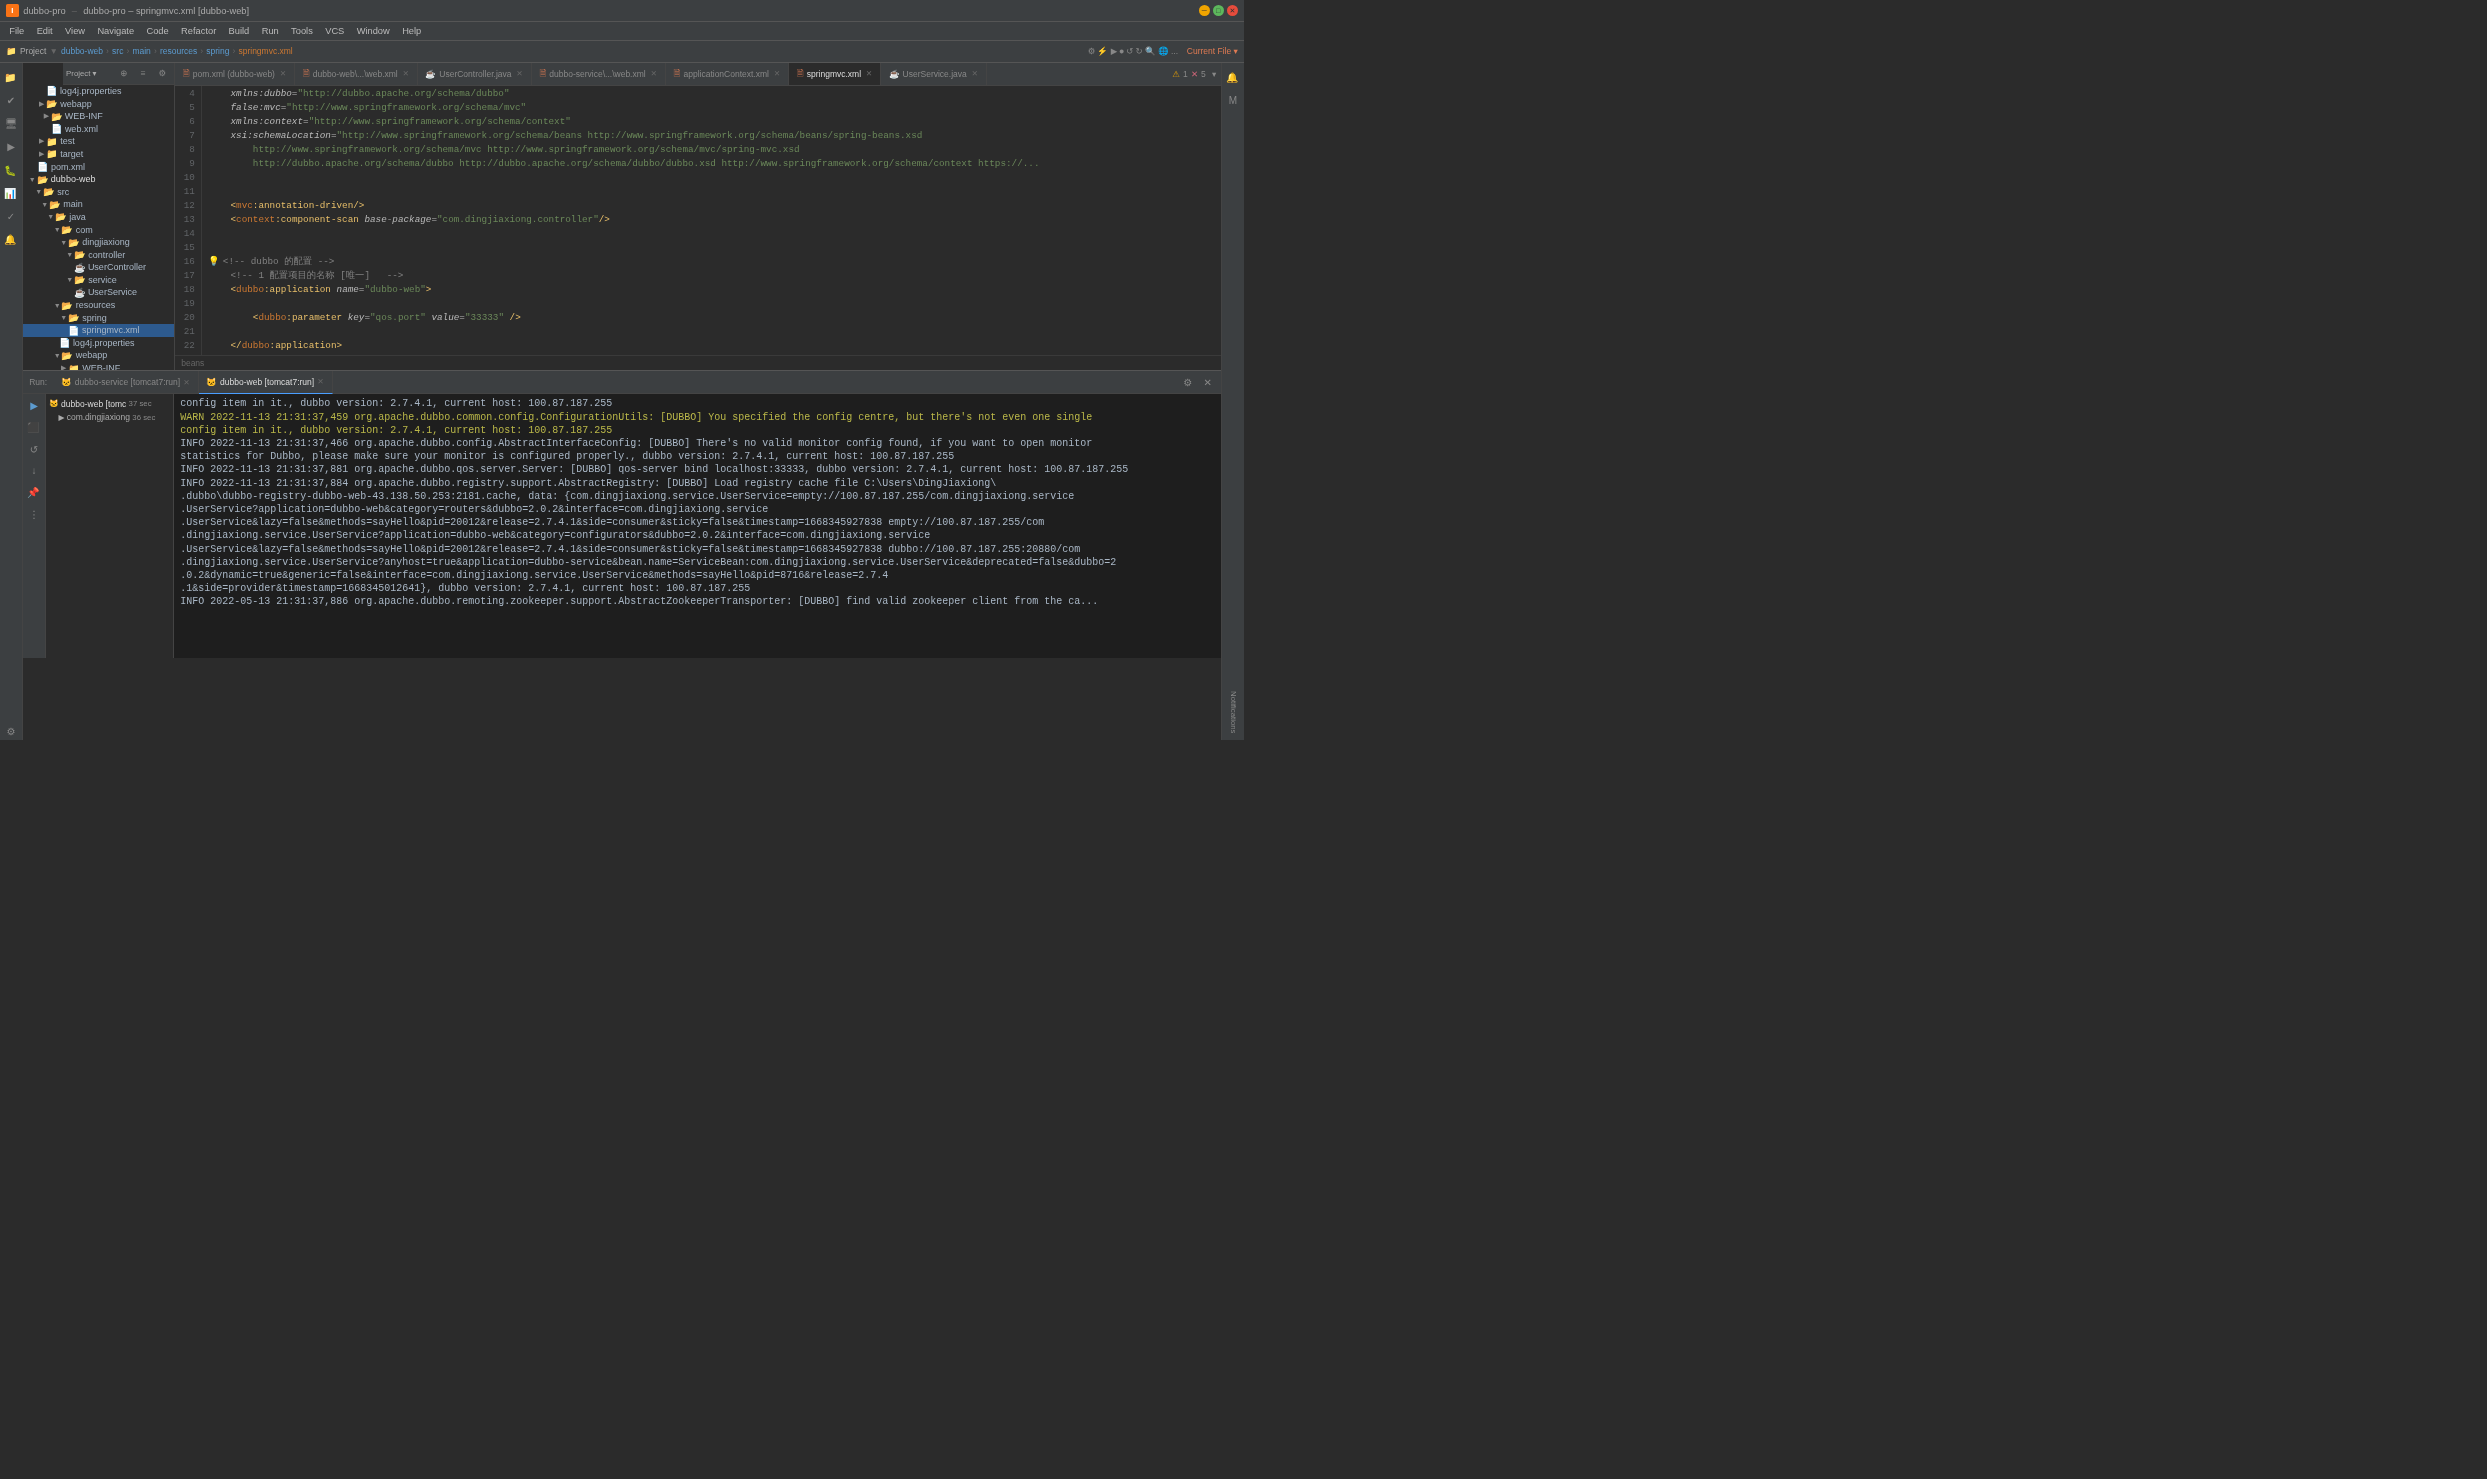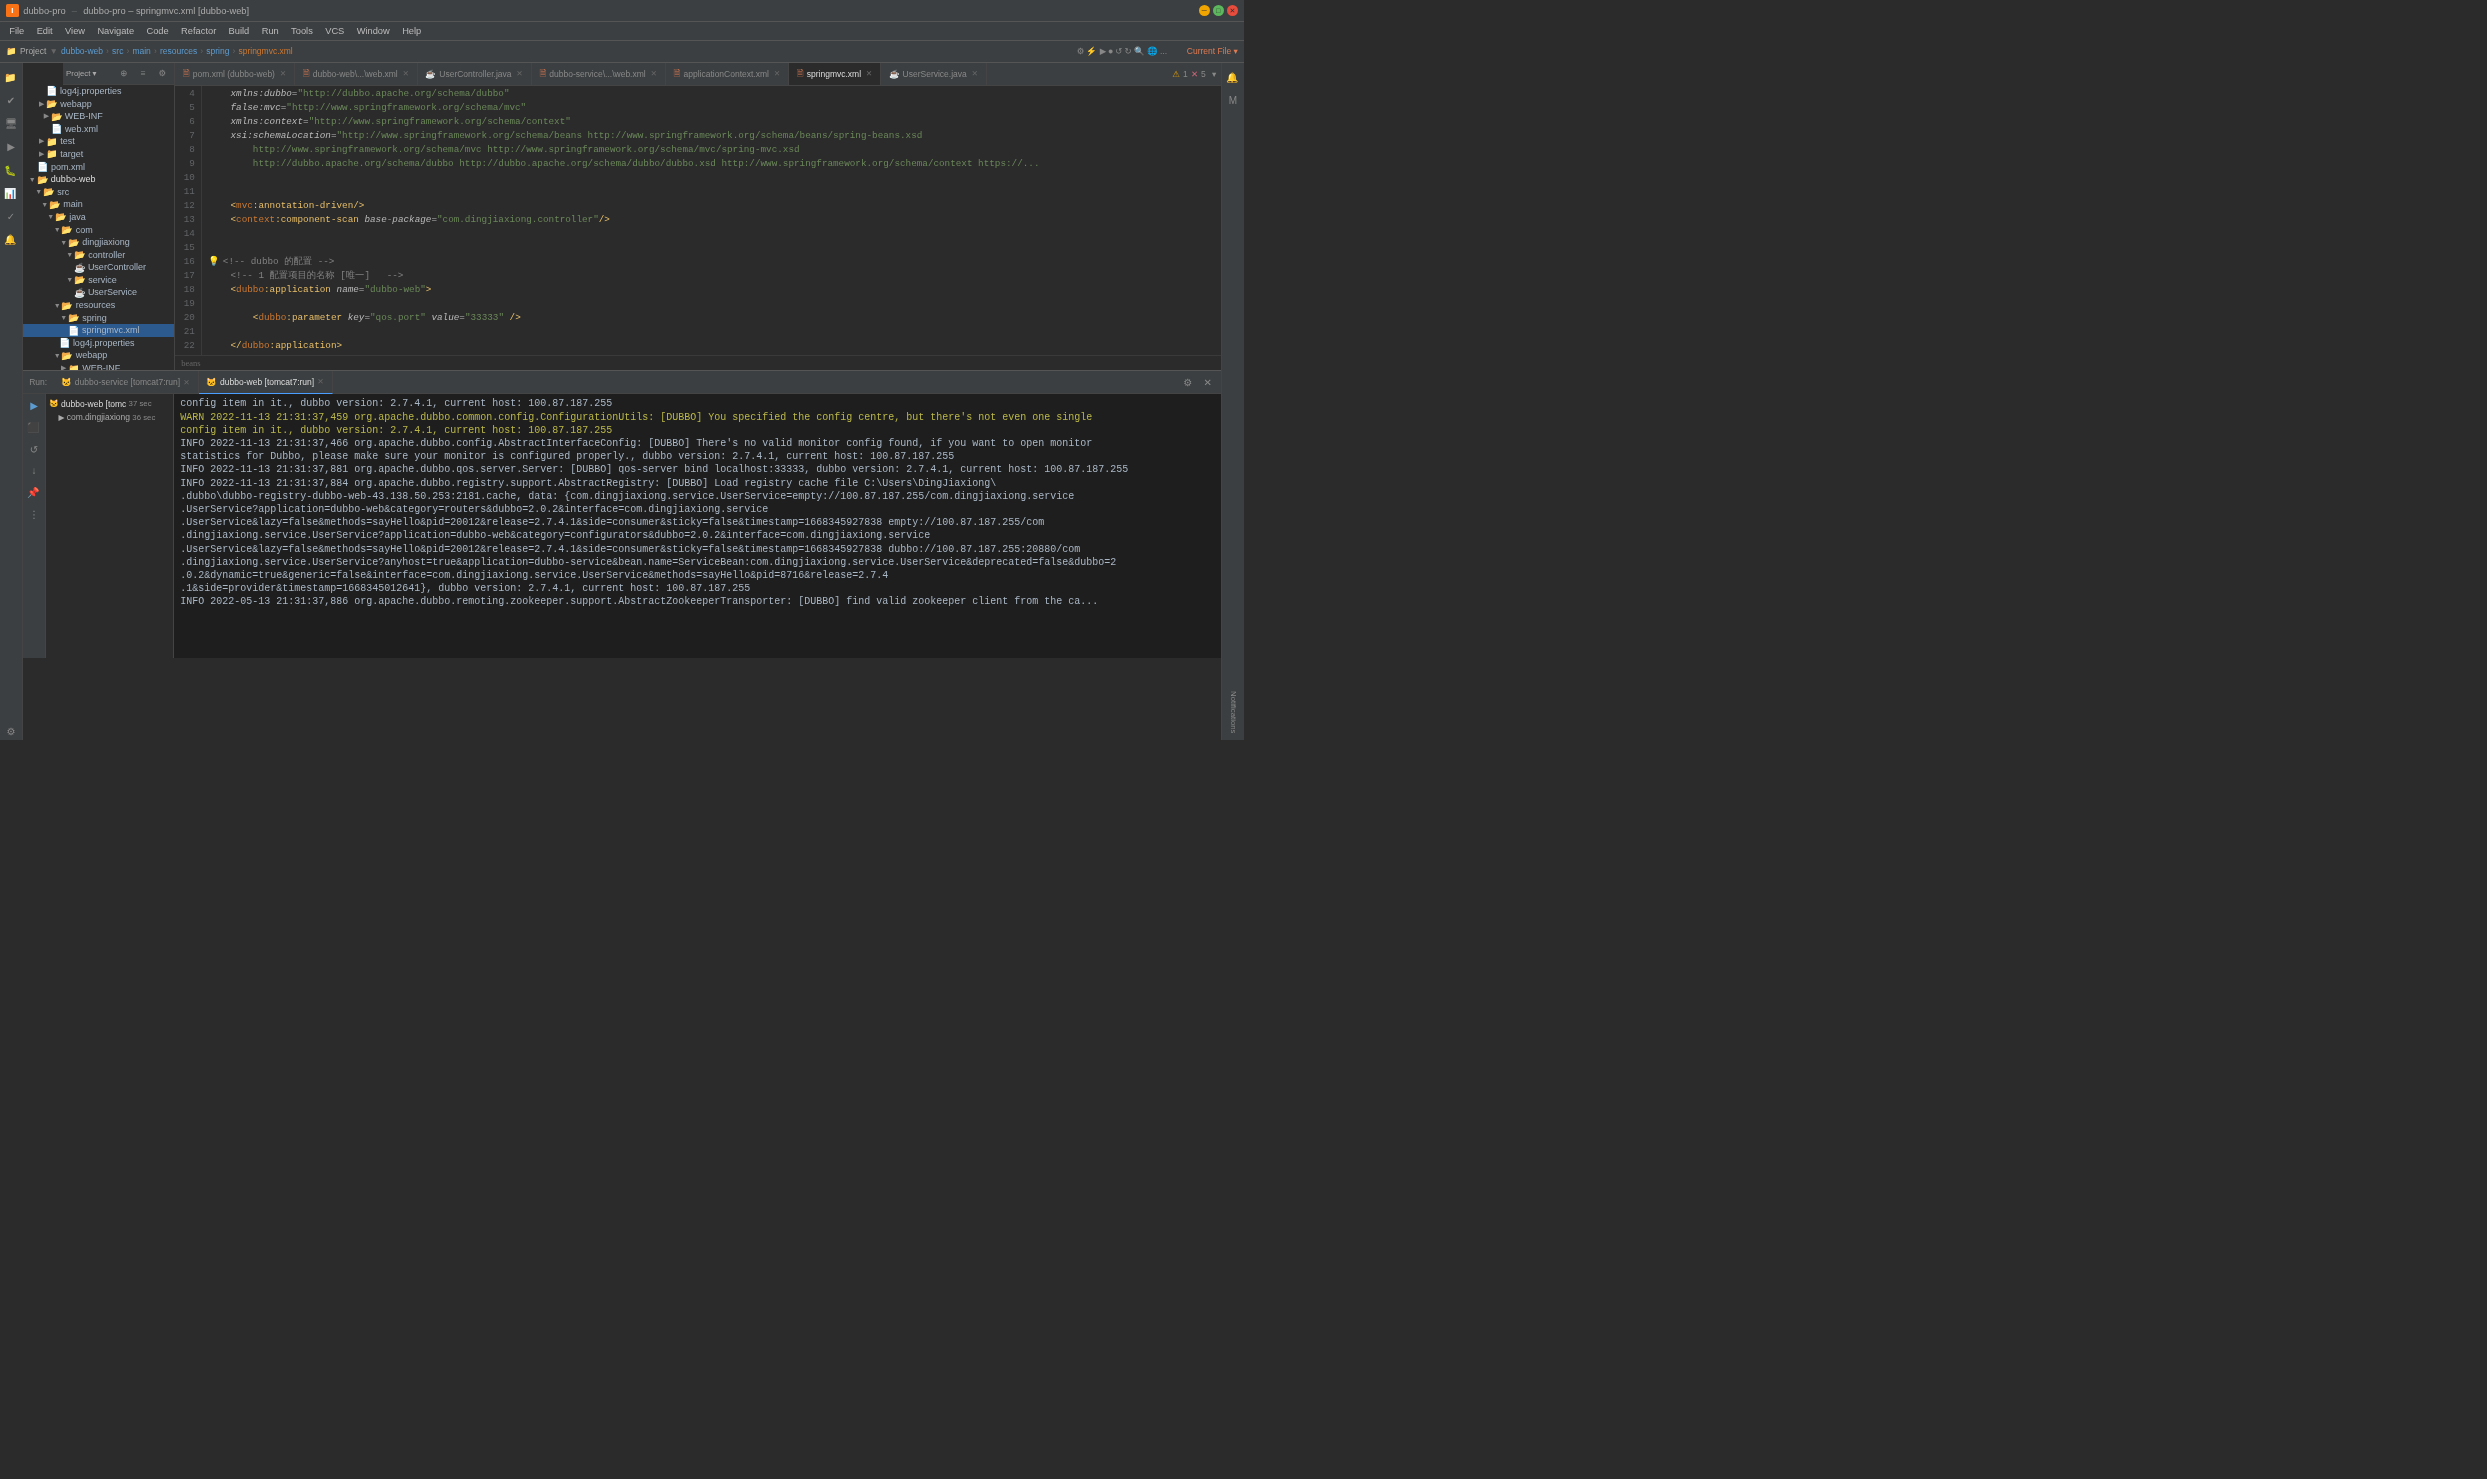--- a/index.html
+++ b/index.html
@@ -317,21 +317,20 @@
     
     #editor-footer {
       height: 15.5px;
       background: #2b2b2b;
       border-top: 0.8px solid #3a3a3a;
       display: flex;
       align-items: center;
       padding: 0 6.2px;
       font-size: 8.5px;
       color: #666;
-      font-family: Liberation Serif, serif;
     }
 
     
     ::-webkit-scrollbar { width: 6.2px; height: 6.2px; }
     ::-webkit-scrollbar-track { background: #2b2b2b; }
     ::-webkit-scrollbar-thumb { background: #555; border-radius: 3.1px; }
 
     #breadcrumb-right {
       margin-left: auto;
       display: flex;
@@ -380,21 +379,21 @@
   <span class="nav-sep">›</span>
   <span class="nav-link">main</span>
   <span class="nav-sep">›</span>
   <span class="nav-link">resources</span>
   <span class="nav-sep">›</span>
   <span class="nav-link">spring</span>
   <span class="nav-sep">›</span>
   <span class="nav-current">springmvc.xml</span>
   <div id="breadcrumb-right">
     <span style="color:#888;">⚙ ⚡ ▶ ⏺ ↺ ↻ 🔍 🌐 ...</span>
-    <span style="color:#e07b53; margin-left:15px;">Current File ▾</span>
+    <span style="color:#e07b53; margin-left:4px;">Current File ▾</span>
   </div>
 </div>
 
 <div style="display:flex; flex:1; overflow:hidden; height:calc(740px - 22px - 18.7px - 22px);">
 
   <div id="left-sidebar">
     <div class="side-icon active" title="Project">📁</div>
     <div class="side-icon" title="Commit">✔</div>
     <div class="side-icon" title="Remote">🖥</div>
     <div class="side-icon" title="Run">▶</div>

